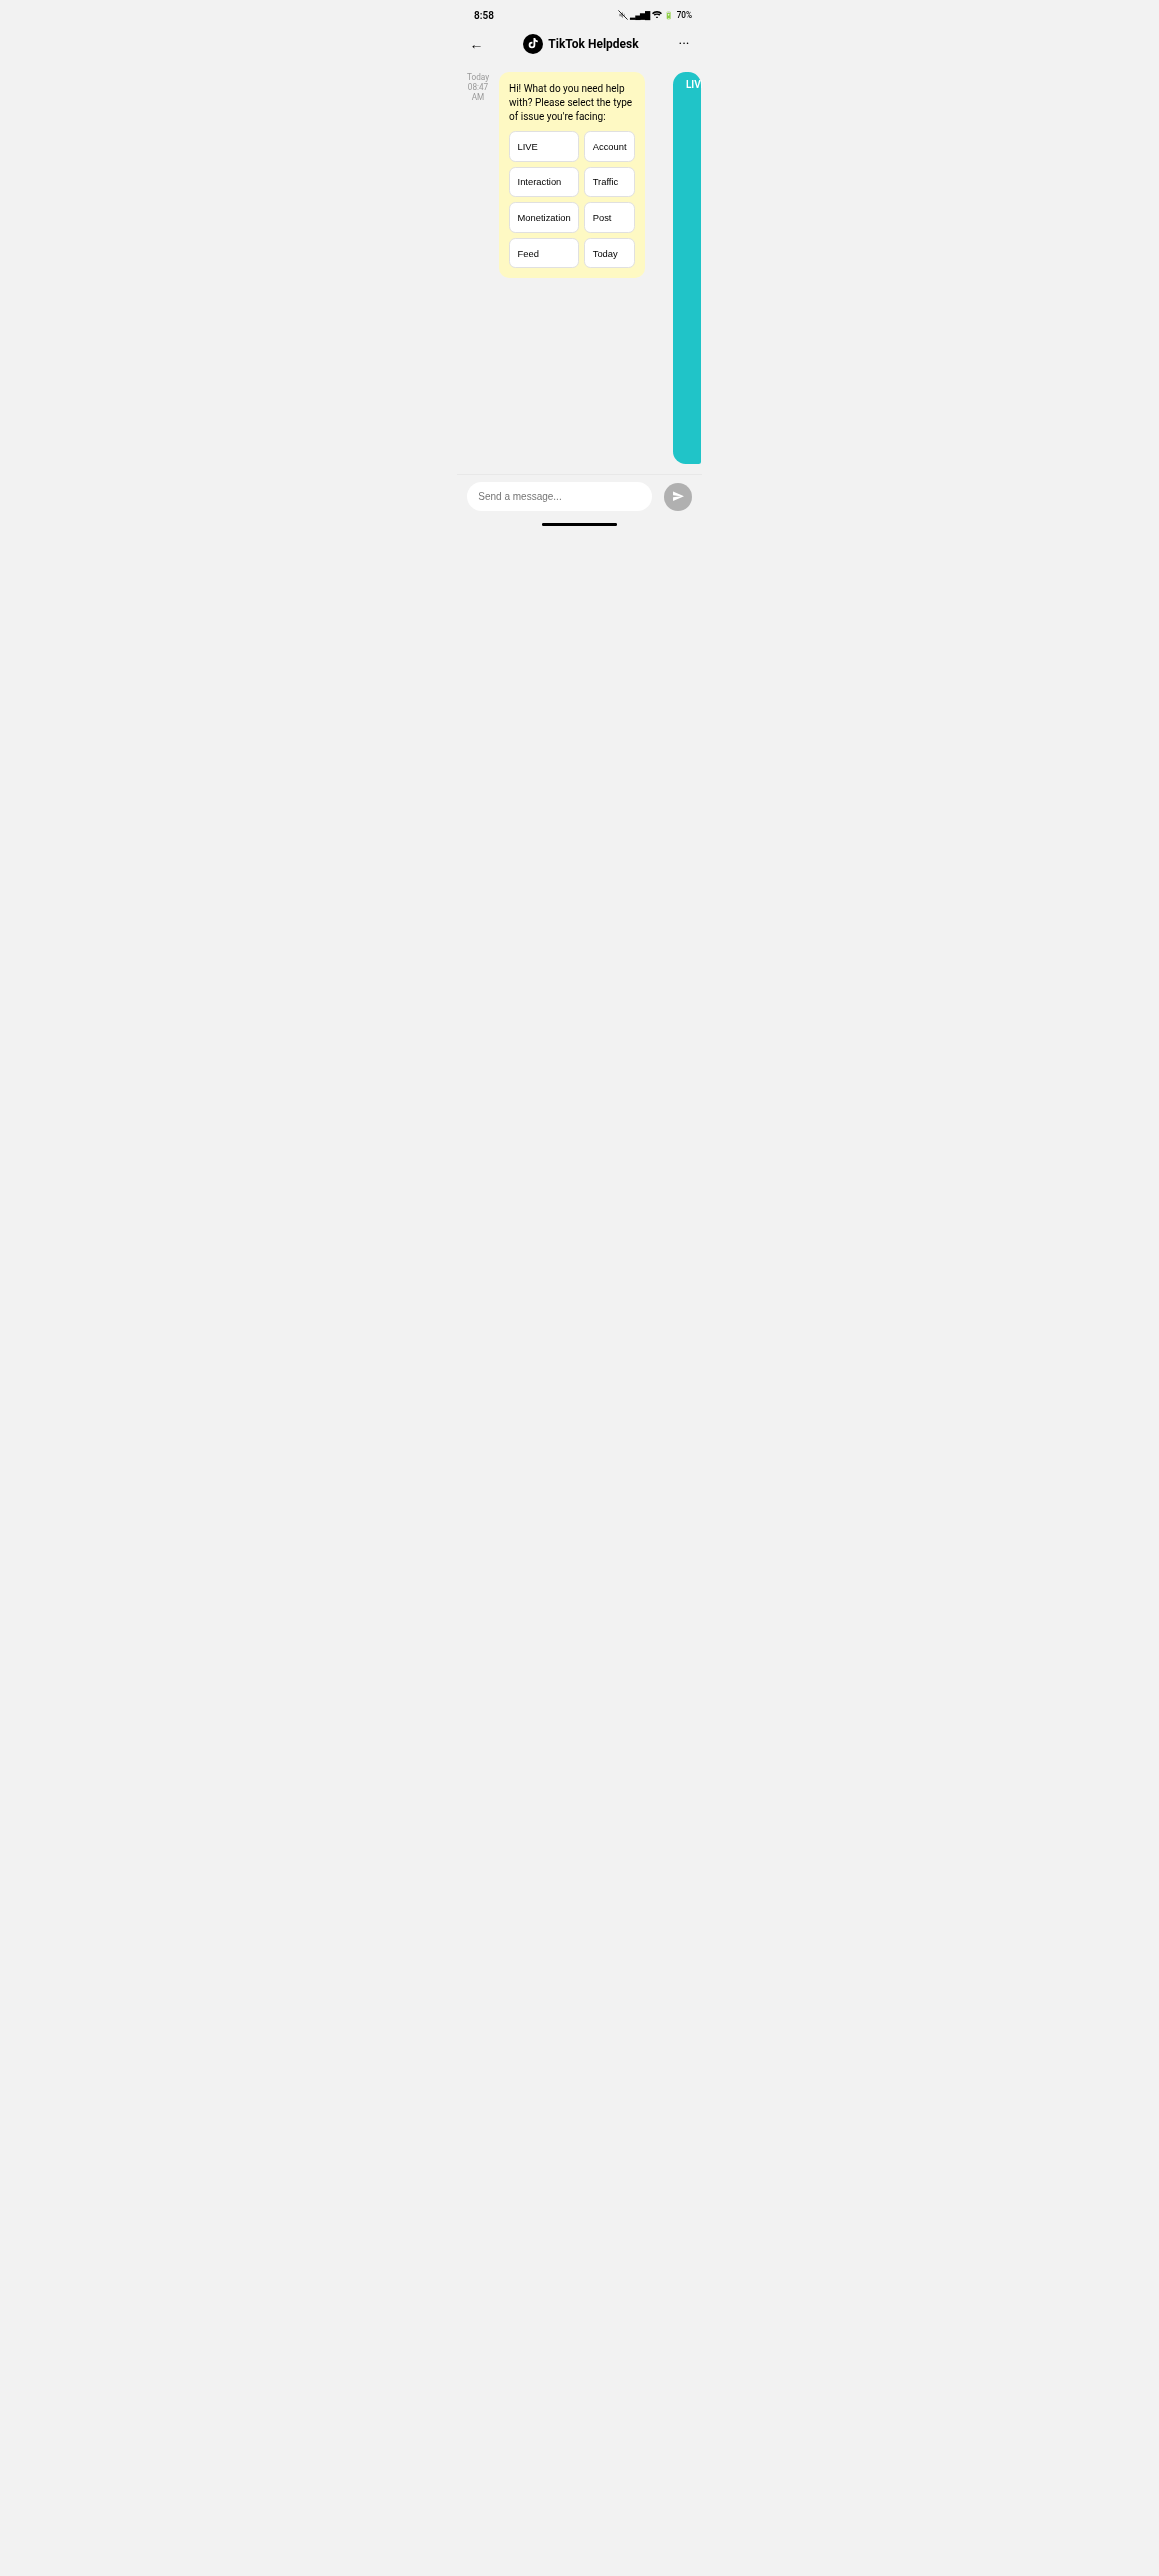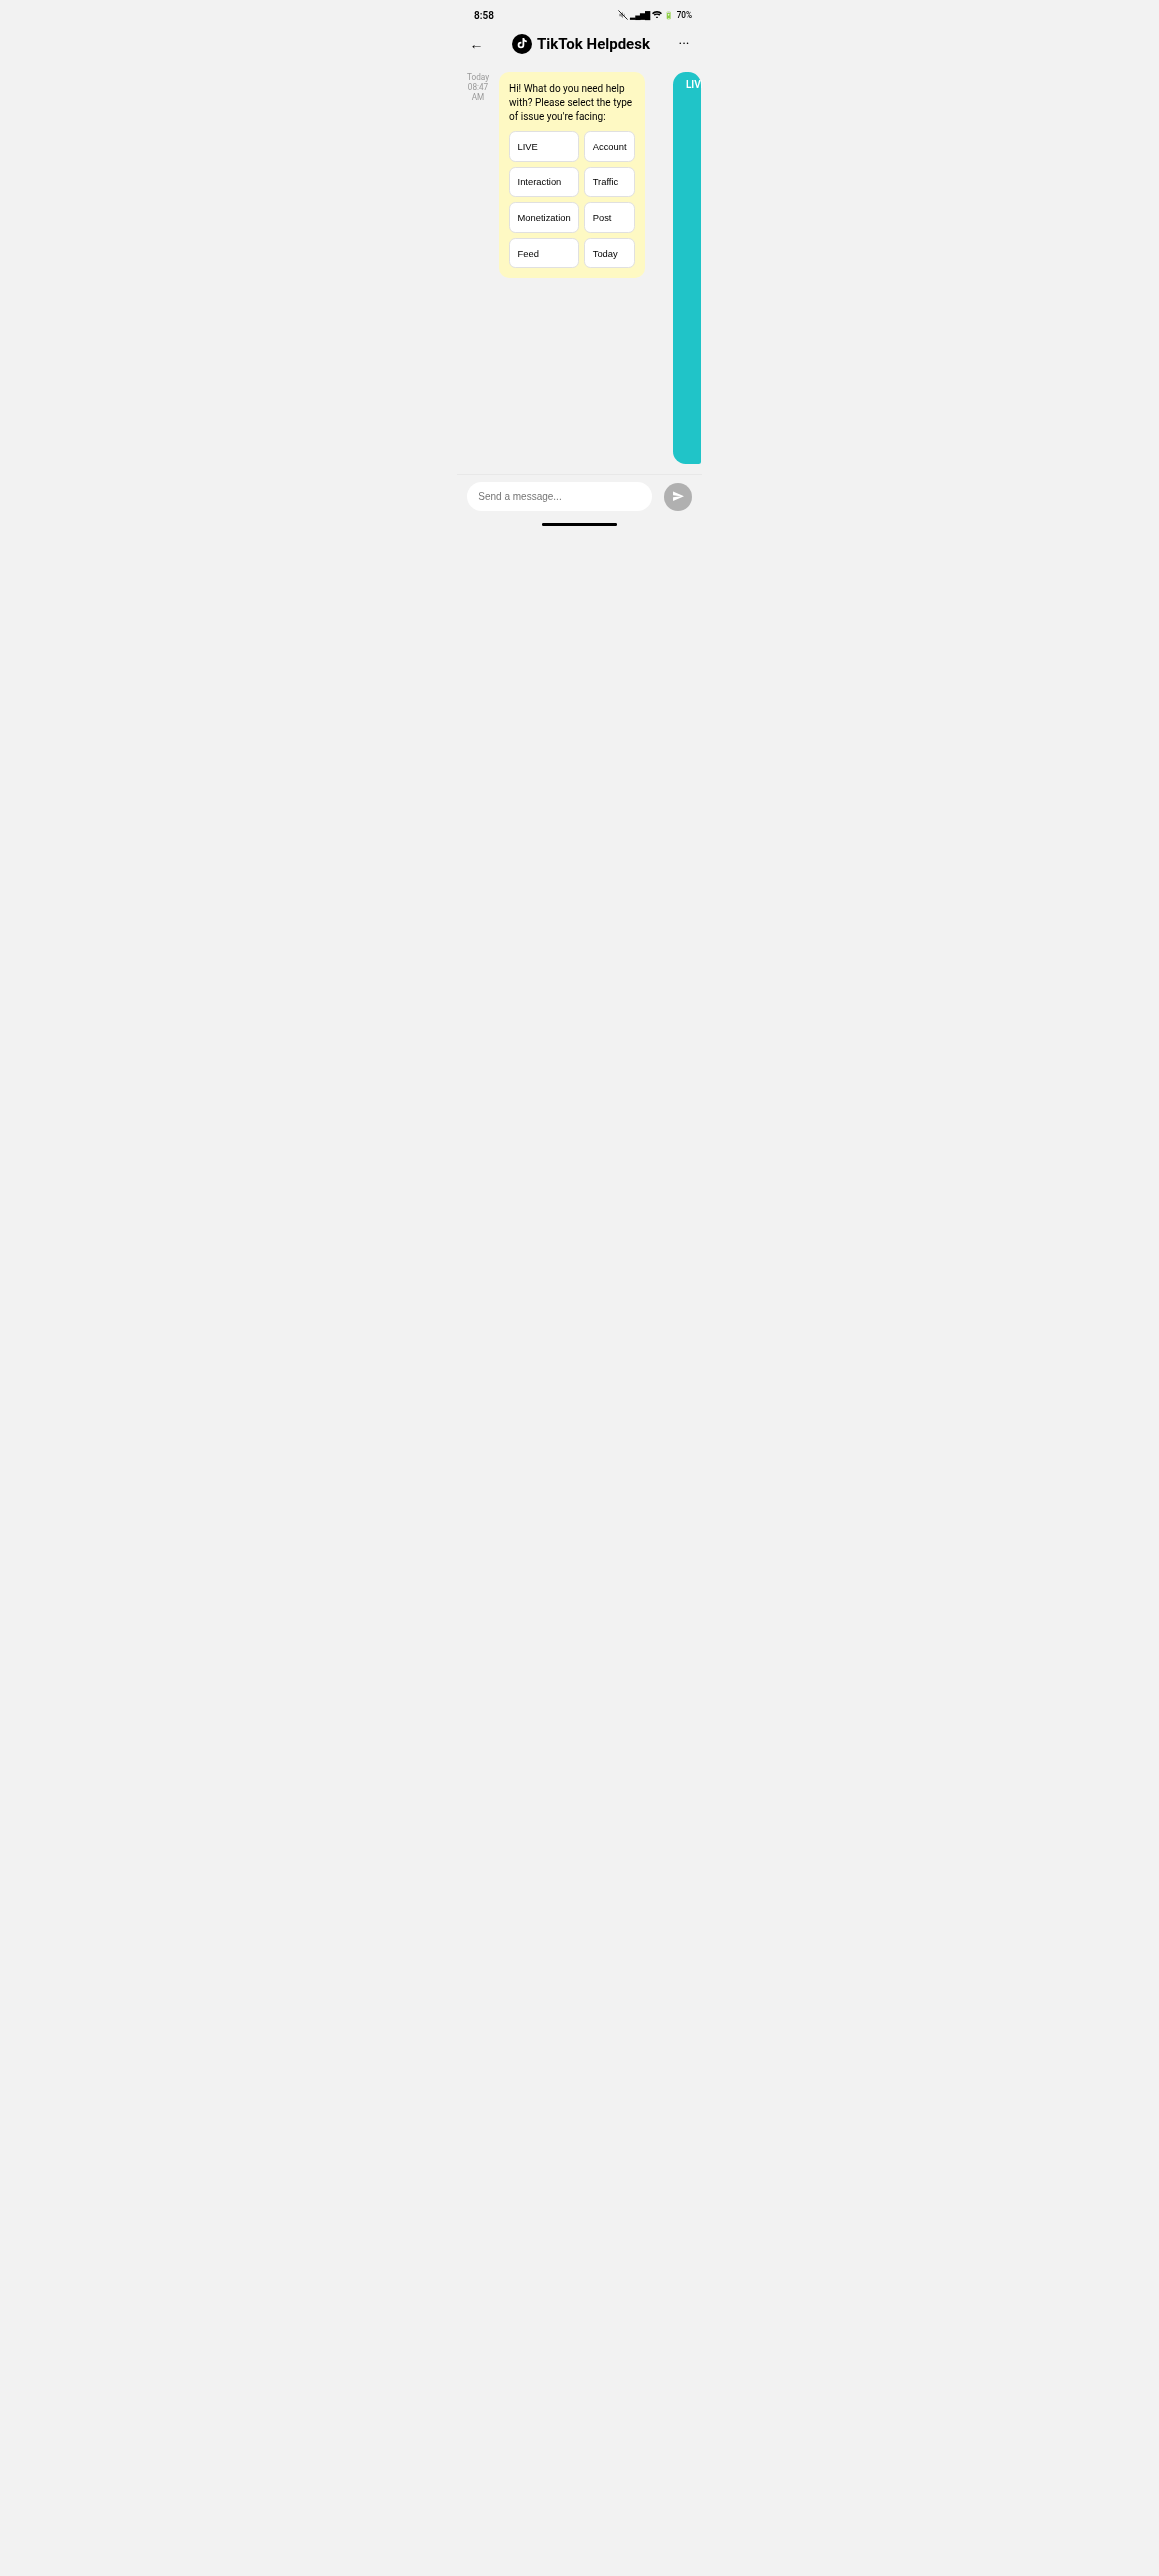--- a/index.html
+++ b/index.html
@@ -59,21 +59,21 @@
       font-size: 14px;
       cursor: pointer;
       color: #000;
       padding: 2.5px;
     }
 
     .header-title {
       display: flex;
       align-items: center;
       gap: 5px;
-      font-size: 15px;
+      font-size: 12px;
       font-weight: 700;
       color: #000;
       text-align: right;
     }
 
     .tiktok-logo {
       width: 20px;
       height: 20px;
       background: #000;
       border-radius: 50%;

